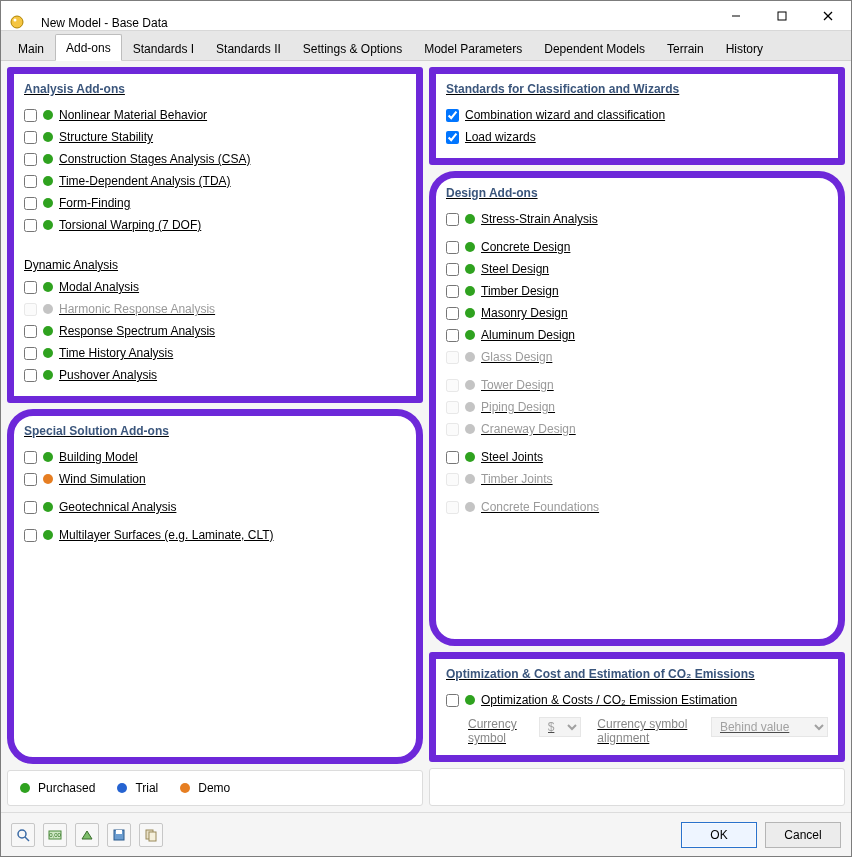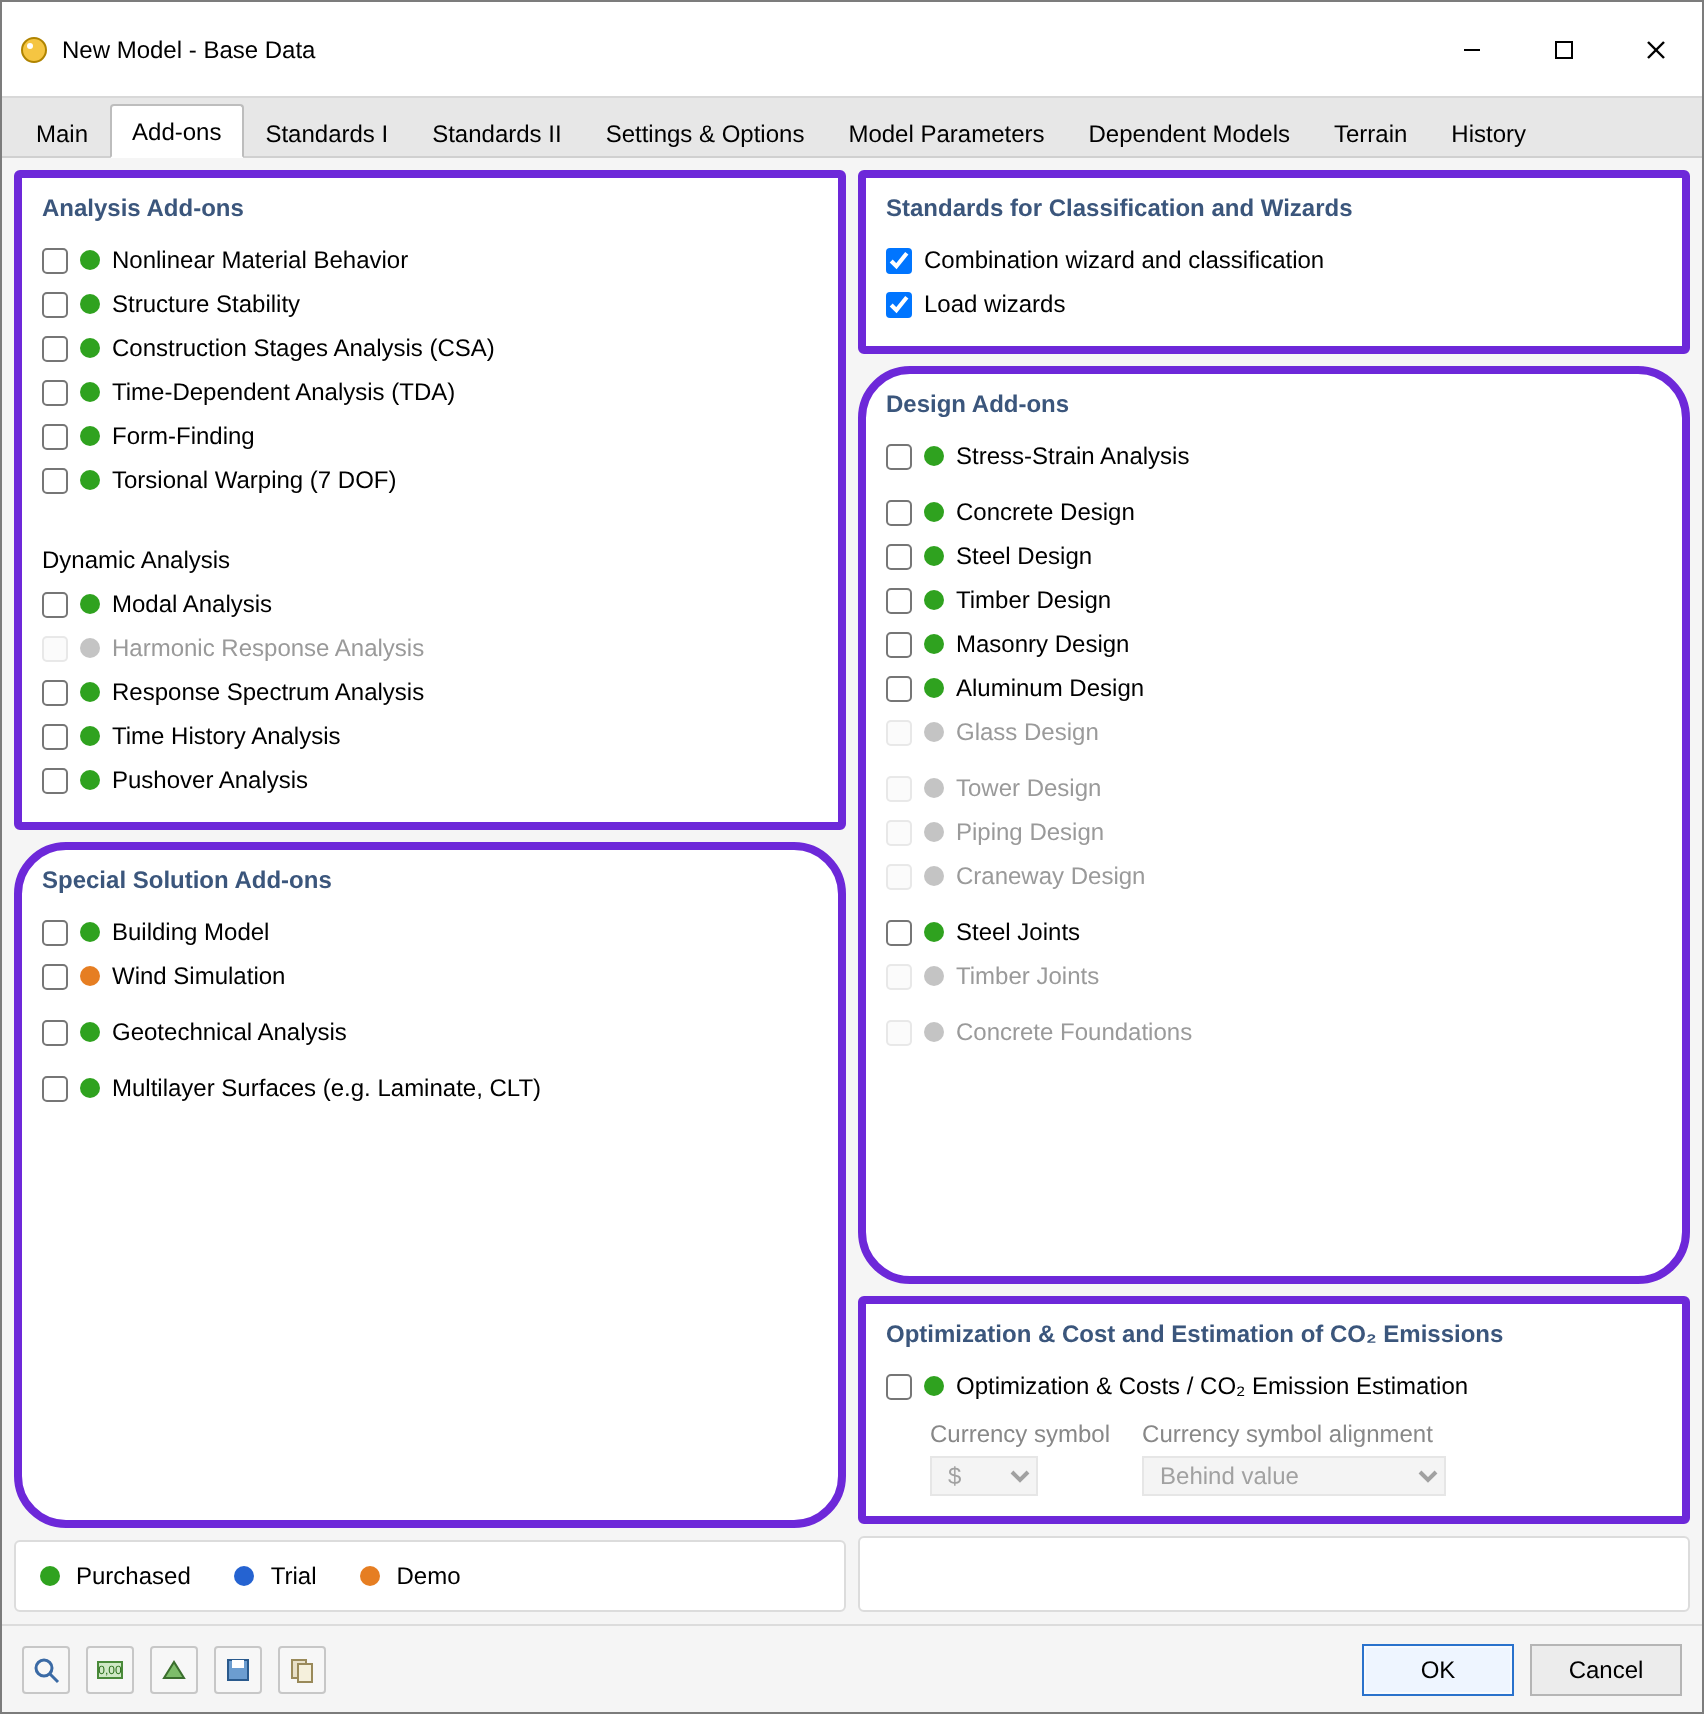--- a/index.html
+++ b/index.html
@@ -12,26 +12,27 @@
     -webkit-font-smoothing: antialiased;
   }
   .window {
     width: 852px; height: 857px;
     border: 1px solid #7c7c7c;
     background: #fff;
     display: flex; flex-direction: column;
   }
   
   .titlebar {
-    height: 48px;
-    display: flex; align-items: center;
+    height: 30px;
+    display: flex; align-items: flex-end;
     padding-left: 8px;
     border-bottom: 1px solid #d8d8d8;
     user-select: none;
     background:#fff;
+    gap:10px;
   }
   .titlebar .icon { width:16px; height:16px; margin-right:6px; display:flex; align-items:center; justify-content:center;}
   .titlebar-title { font-size:12px; color:#000; }
   .win-controls { margin-left:auto; display:flex; height:100%;}
   .win-btn {
     width:46px; height:100%; display:flex; align-items:center; justify-content:center;
     font-size:10px; color:#000;
   }
   .win-btn svg { stroke:#000; }
   
@@ -69,23 +70,24 @@
     overflow:hidden;
   }
   .col {
     flex:1;
     display:flex;
     flex-direction:column;
     gap:6px;
   }
   .panel {
     background:#fff;
-    border:4px solid #6d28d9;
+    border:7px solid #6d28d9;
     border-radius:3px;
     padding:8px 10px 10px 10px;
+    text-decoration:underline;
   }
   .panel.flex-1 { flex:1;border-radius:26px; }
   .panel-title {
     color:#3b567c;
     font-weight:bold;
     font-size:12px;
     margin-bottom:8px;
   }
   .sub-title {
     color:#000;
@@ -124,21 +126,21 @@
   }
   .legend-blank {
     background:#fff;
     border:1px solid #dcdcdc;
     border-radius:3px;
   }
   
   .currency-row {
     display:flex; gap:16px; margin-top:6px; margin-left:22px;
   }
-  .cur-col { display:flex; flex-direction:column; gap:4px;}
+  .cur-col { display:flex; flex-direction:row; gap:4px;}
   .cur-label { color:#888; font-size:12px; }
   .cur-select {
     background:#f0f0f0; border:1px solid #dcdcdc;
     height:20px; font-size:12px; padding:0 4px;
     color:#555;
   }
   .cur-select[disabled]{ color:#7a7a7a; }
   
   .bottombar {
     height:44px;

